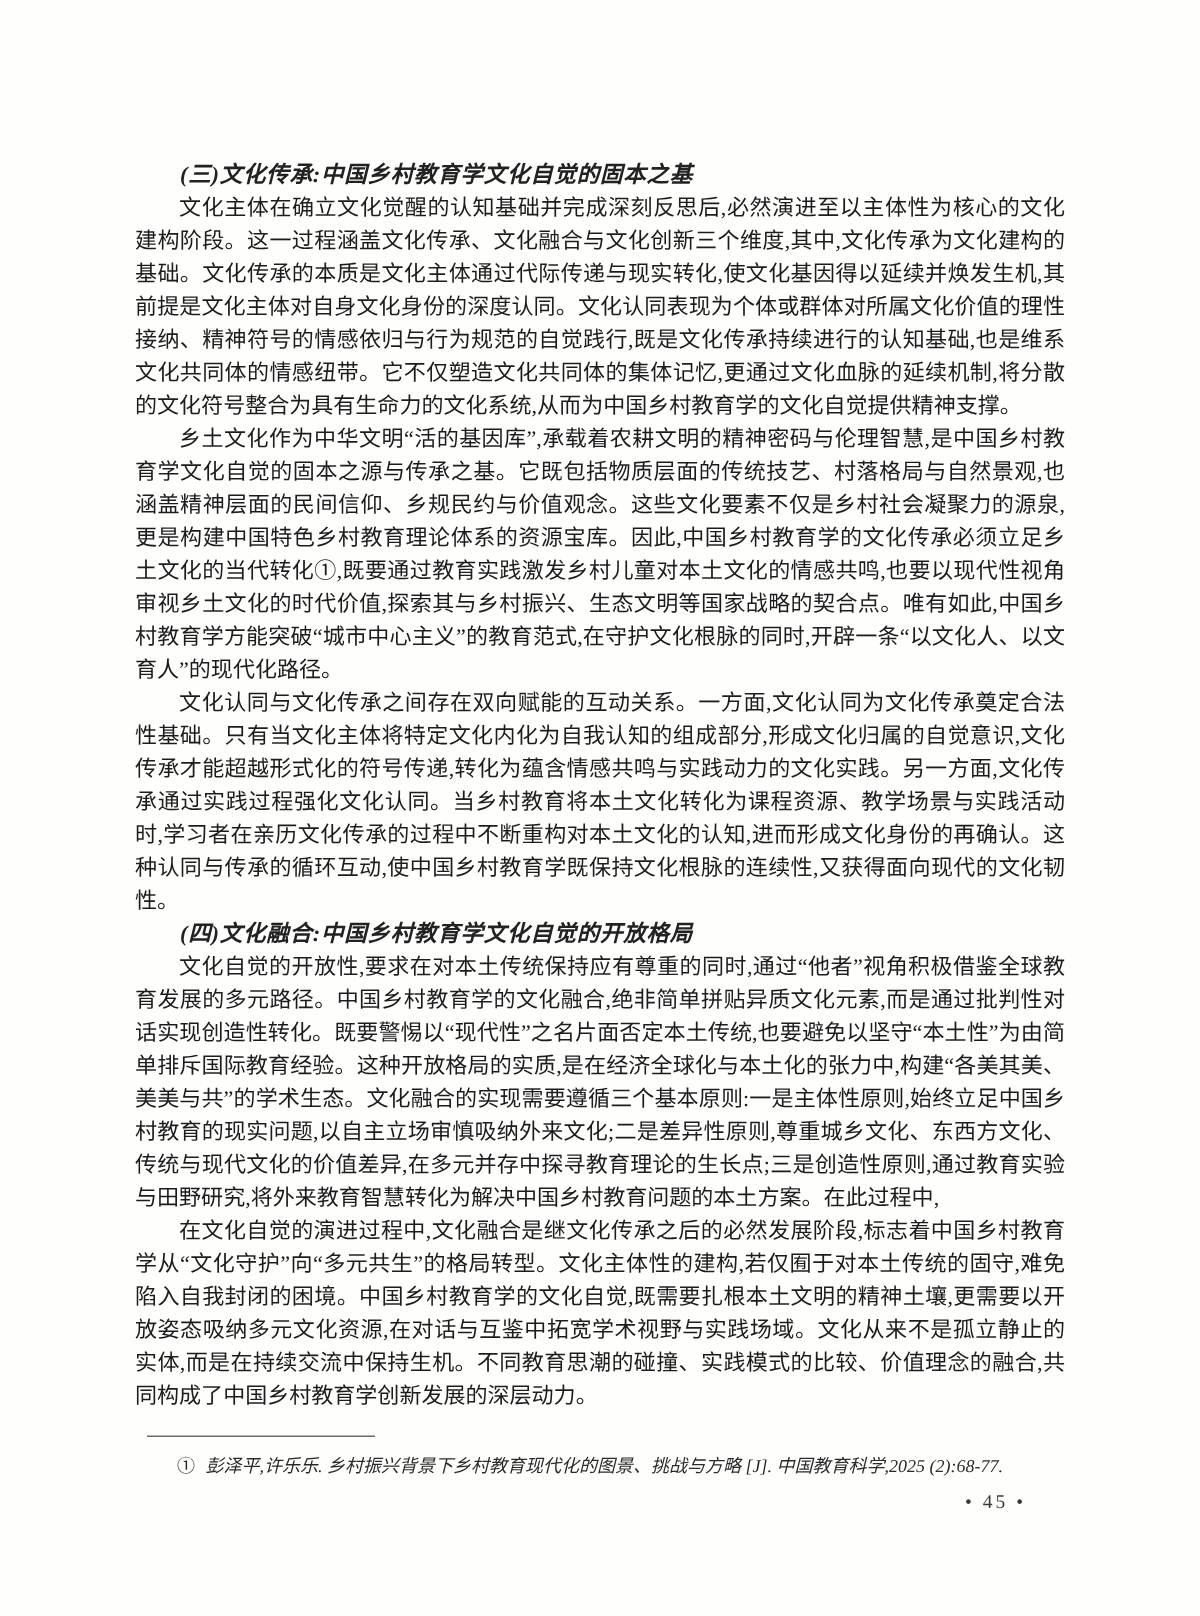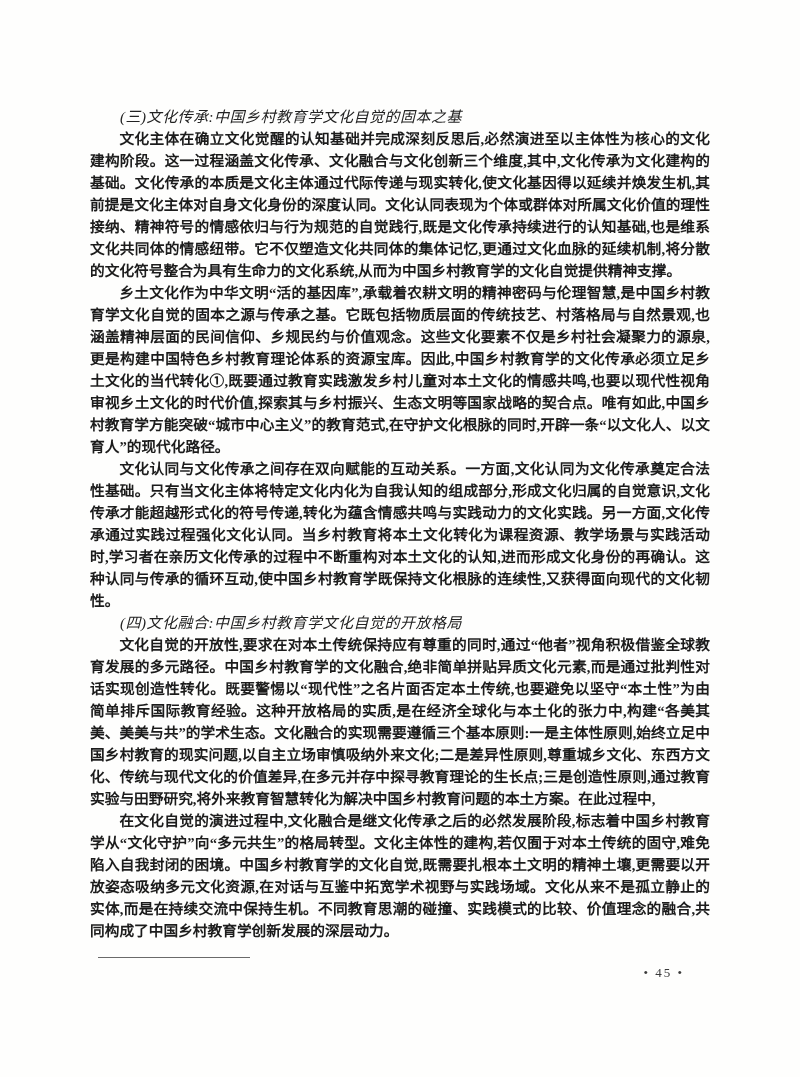--- a/index.html
+++ b/index.html
@@ -18,36 +18,35 @@
   .page {
     box-sizing: border-box;
     width: 800px;
     height: 1077px;
     padding: 106px 90px 0 90px;
     background: #fefefd;
   }
   .section-heading {
     font-size: 15px;
     line-height: 22px;
-    font-weight: normal;
+    font-weight: bold;
     font-style: italic;
     text-indent: 2em;
     margin: 0;
     letter-spacing: 0.5px;
     color: #222;
   }
   .body-para {
     font-size: 14.7px;
     line-height: 22px;
     text-align: justify;
     text-justify: inter-ideograph;
     text-indent: 2em;
     margin: 0;
     color: #1c1c1c;
-    font-weight: bold;
   }
   .footnote-area {
     margin-top: 15px;
   }
   .footnote-rule {
     width: 152px;
     height: 0;
     border-top: 1.2px solid #6a6a6a;
     margin-left: 8px;
   }
@@ -89,17 +88,20 @@
   <p class="body-para">文化认同与文化传承之间存在双向赋能的互动关系。一方面,文化认同为文化传承奠定合法性基础。只有当文化主体将特定文化内化为自我认知的组成部分,形成文化归属的自觉意识,文化传承才能超越形式化的符号传递,转化为蕴含情感共鸣与实践动力的文化实践。另一方面,文化传承通过实践过程强化文化认同。当乡村教育将本土文化转化为课程资源、教学场景与实践活动时,学习者在亲历文化传承的过程中不断重构对本土文化的认知,进而形成文化身份的再确认。这种认同与传承的循环互动,使中国乡村教育学既保持文化根脉的连续性,又获得面向现代的文化韧性。</p>
 
   <h3 class="section-heading">(四)文化融合:中国乡村教育学文化自觉的开放格局</h3>
 
   <p class="body-para">文化自觉的开放性,要求在对本土传统保持应有尊重的同时,通过“他者”视角积极借鉴全球教育发展的多元路径。中国乡村教育学的文化融合,绝非简单拼贴异质文化元素,而是通过批判性对话实现创造性转化。既要警惕以“现代性”之名片面否定本土传统,也要避免以坚守“本土性”为由简单排斥国际教育经验。这种开放格局的实质,是在经济全球化与本土化的张力中,构建“各美其美、美美与共”的学术生态。文化融合的实现需要遵循三个基本原则:一是主体性原则,始终立足中国乡村教育的现实问题,以自主立场审慎吸纳外来文化;二是差异性原则,尊重城乡文化、东西方文化、传统与现代文化的价值差异,在多元并存中探寻教育理论的生长点;三是创造性原则,通过教育实验与田野研究,将外来教育智慧转化为解决中国乡村教育问题的本土方案。在此过程中,</p>
 
   <p class="body-para">在文化自觉的演进过程中,文化融合是继文化传承之后的必然发展阶段,标志着中国乡村教育学从“文化守护”向“多元共生”的格局转型。文化主体性的建构,若仅囿于对本土传统的固守,难免陷入自我封闭的困境。中国乡村教育学的文化自觉,既需要扎根本土文明的精神土壤,更需要以开放姿态吸纳多元文化资源,在对话与互鉴中拓宽学术视野与实践场域。文化从来不是孤立静止的实体,而是在持续交流中保持生机。不同教育思潮的碰撞、实践模式的比较、价值理念的融合,共同构成了中国乡村教育学创新发展的深层动力。</p>
 
   <div class="footnote-area">
     <div class="footnote-rule"></div>
+    <div class="footnote-line">
+      <span class="footnote-marker">①</span><span>彭泽平,许乐乐. 乡村振兴背景下乡村教育现代化的图景、挑战与方略 [J]. 中国教育科学,2025 (2):68-77.</span>
+    </div>
   </div>
 
   <div class="page-number">• 45 •</div>
 
 </div>
 
 </body></html>

